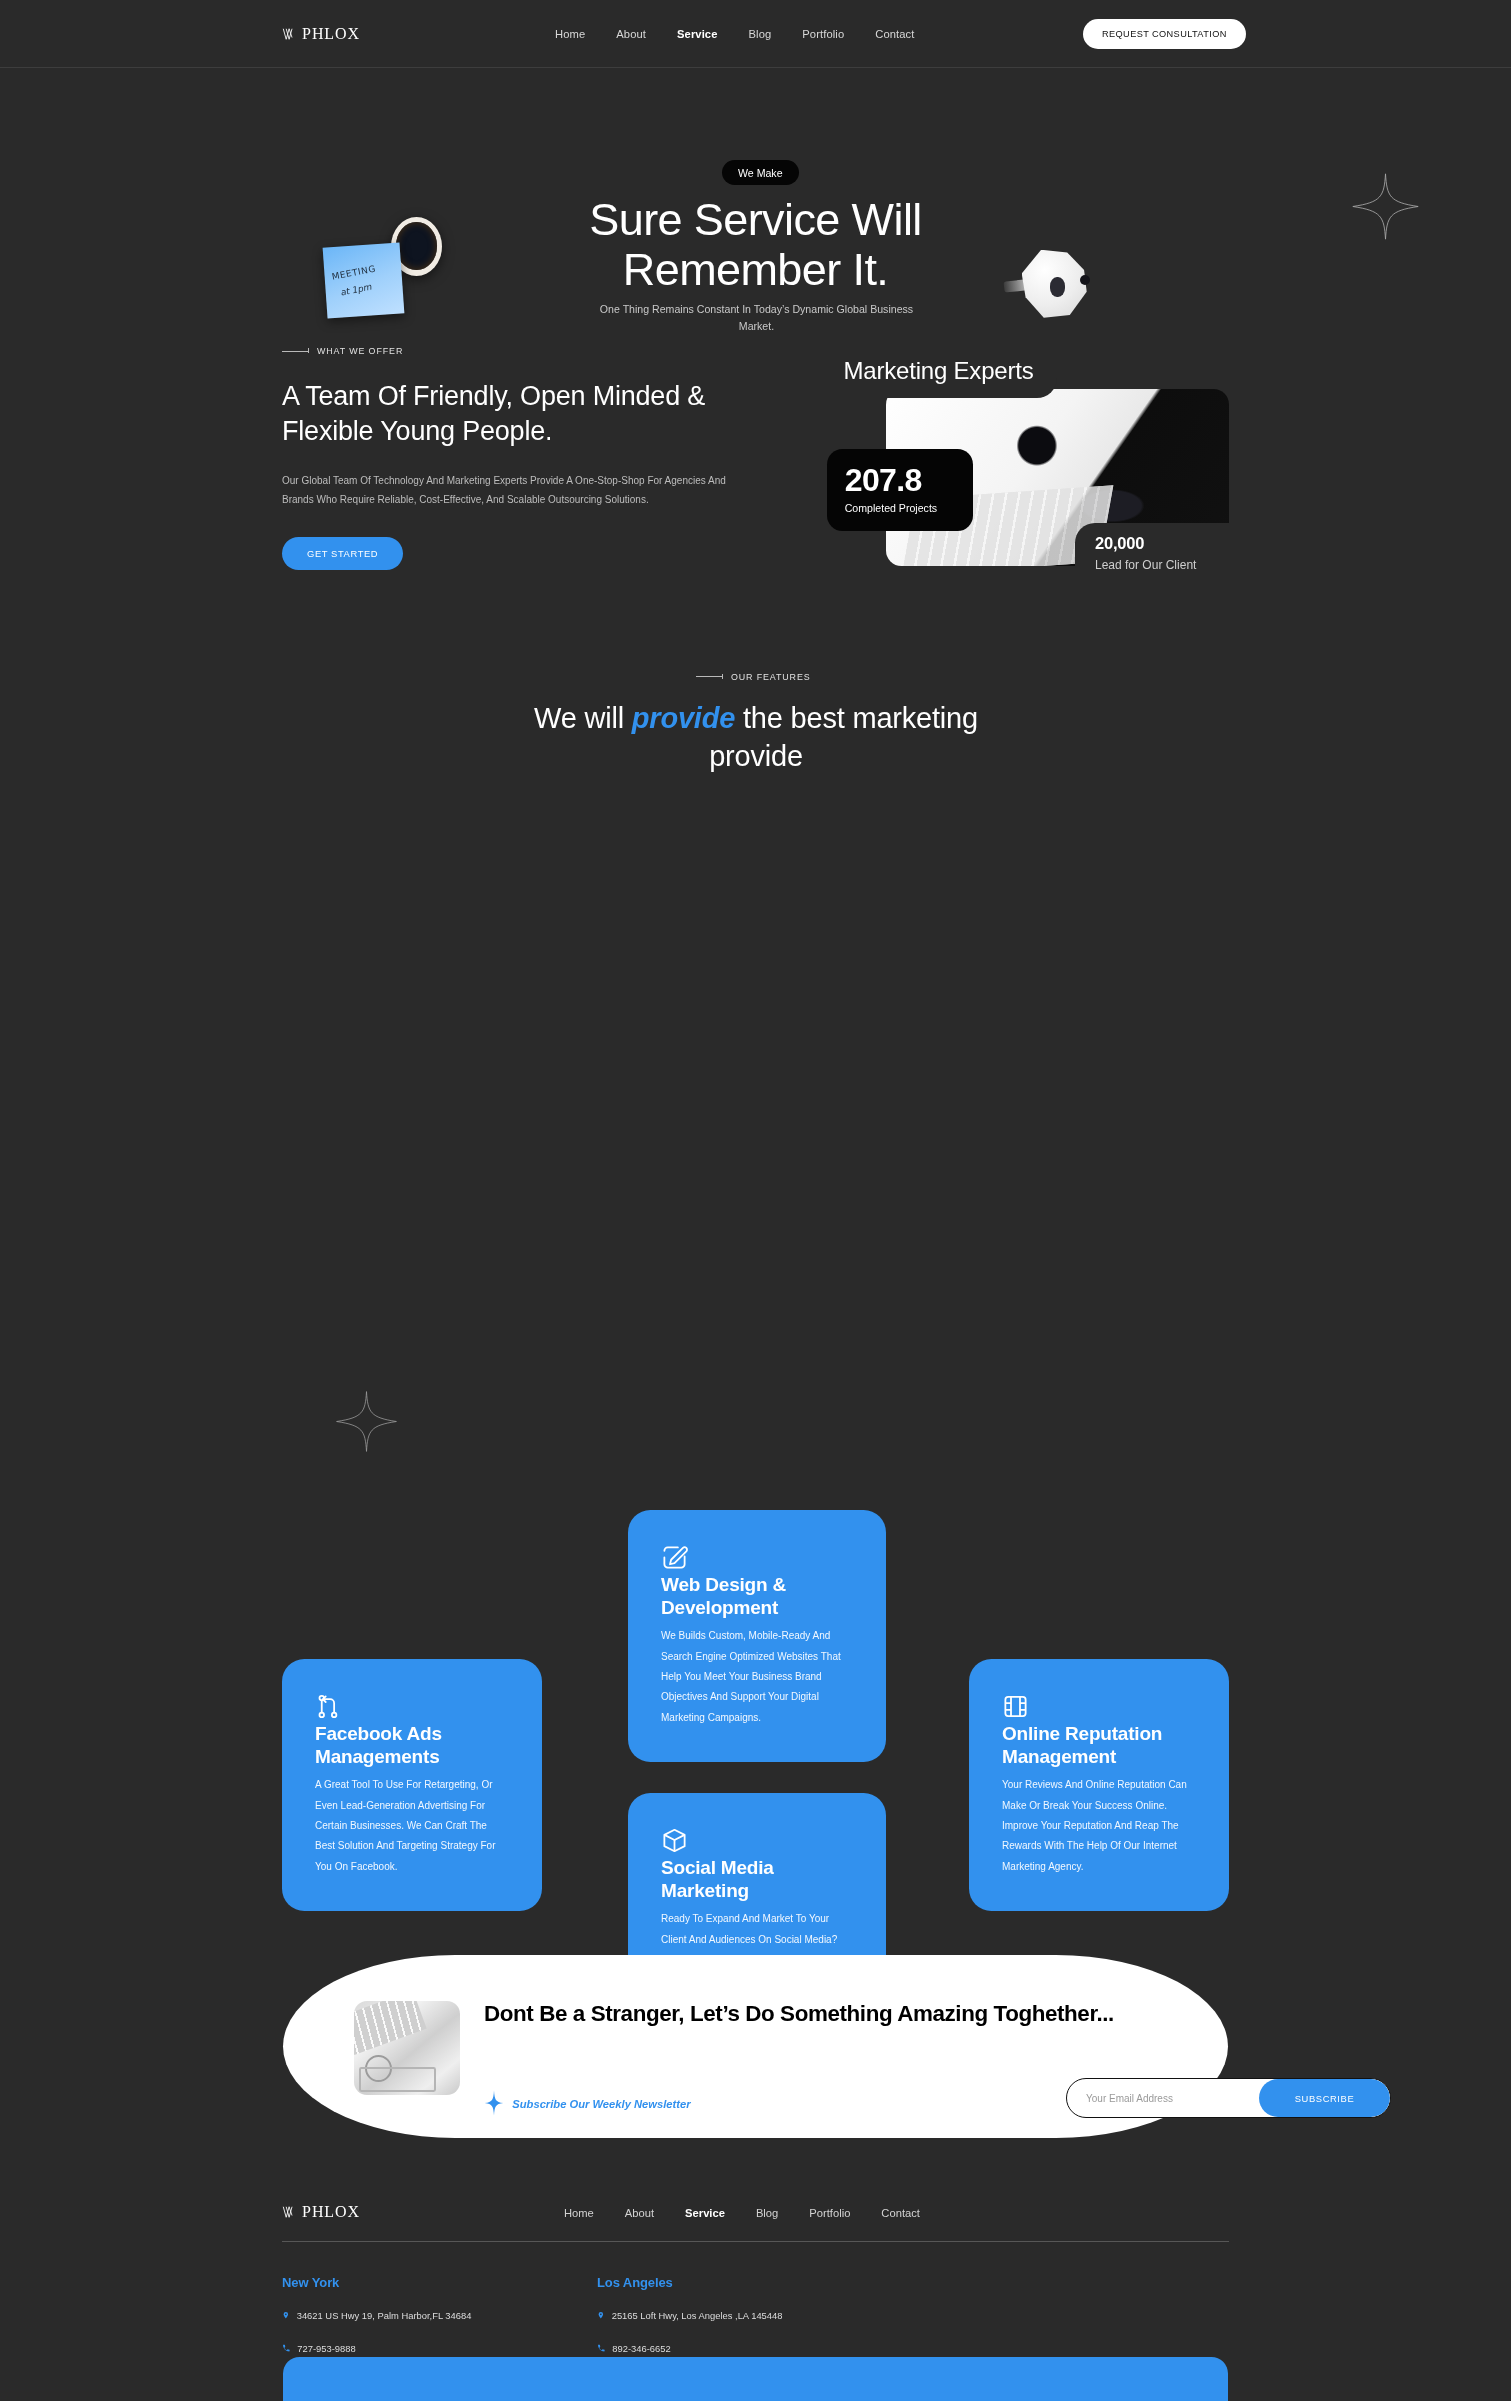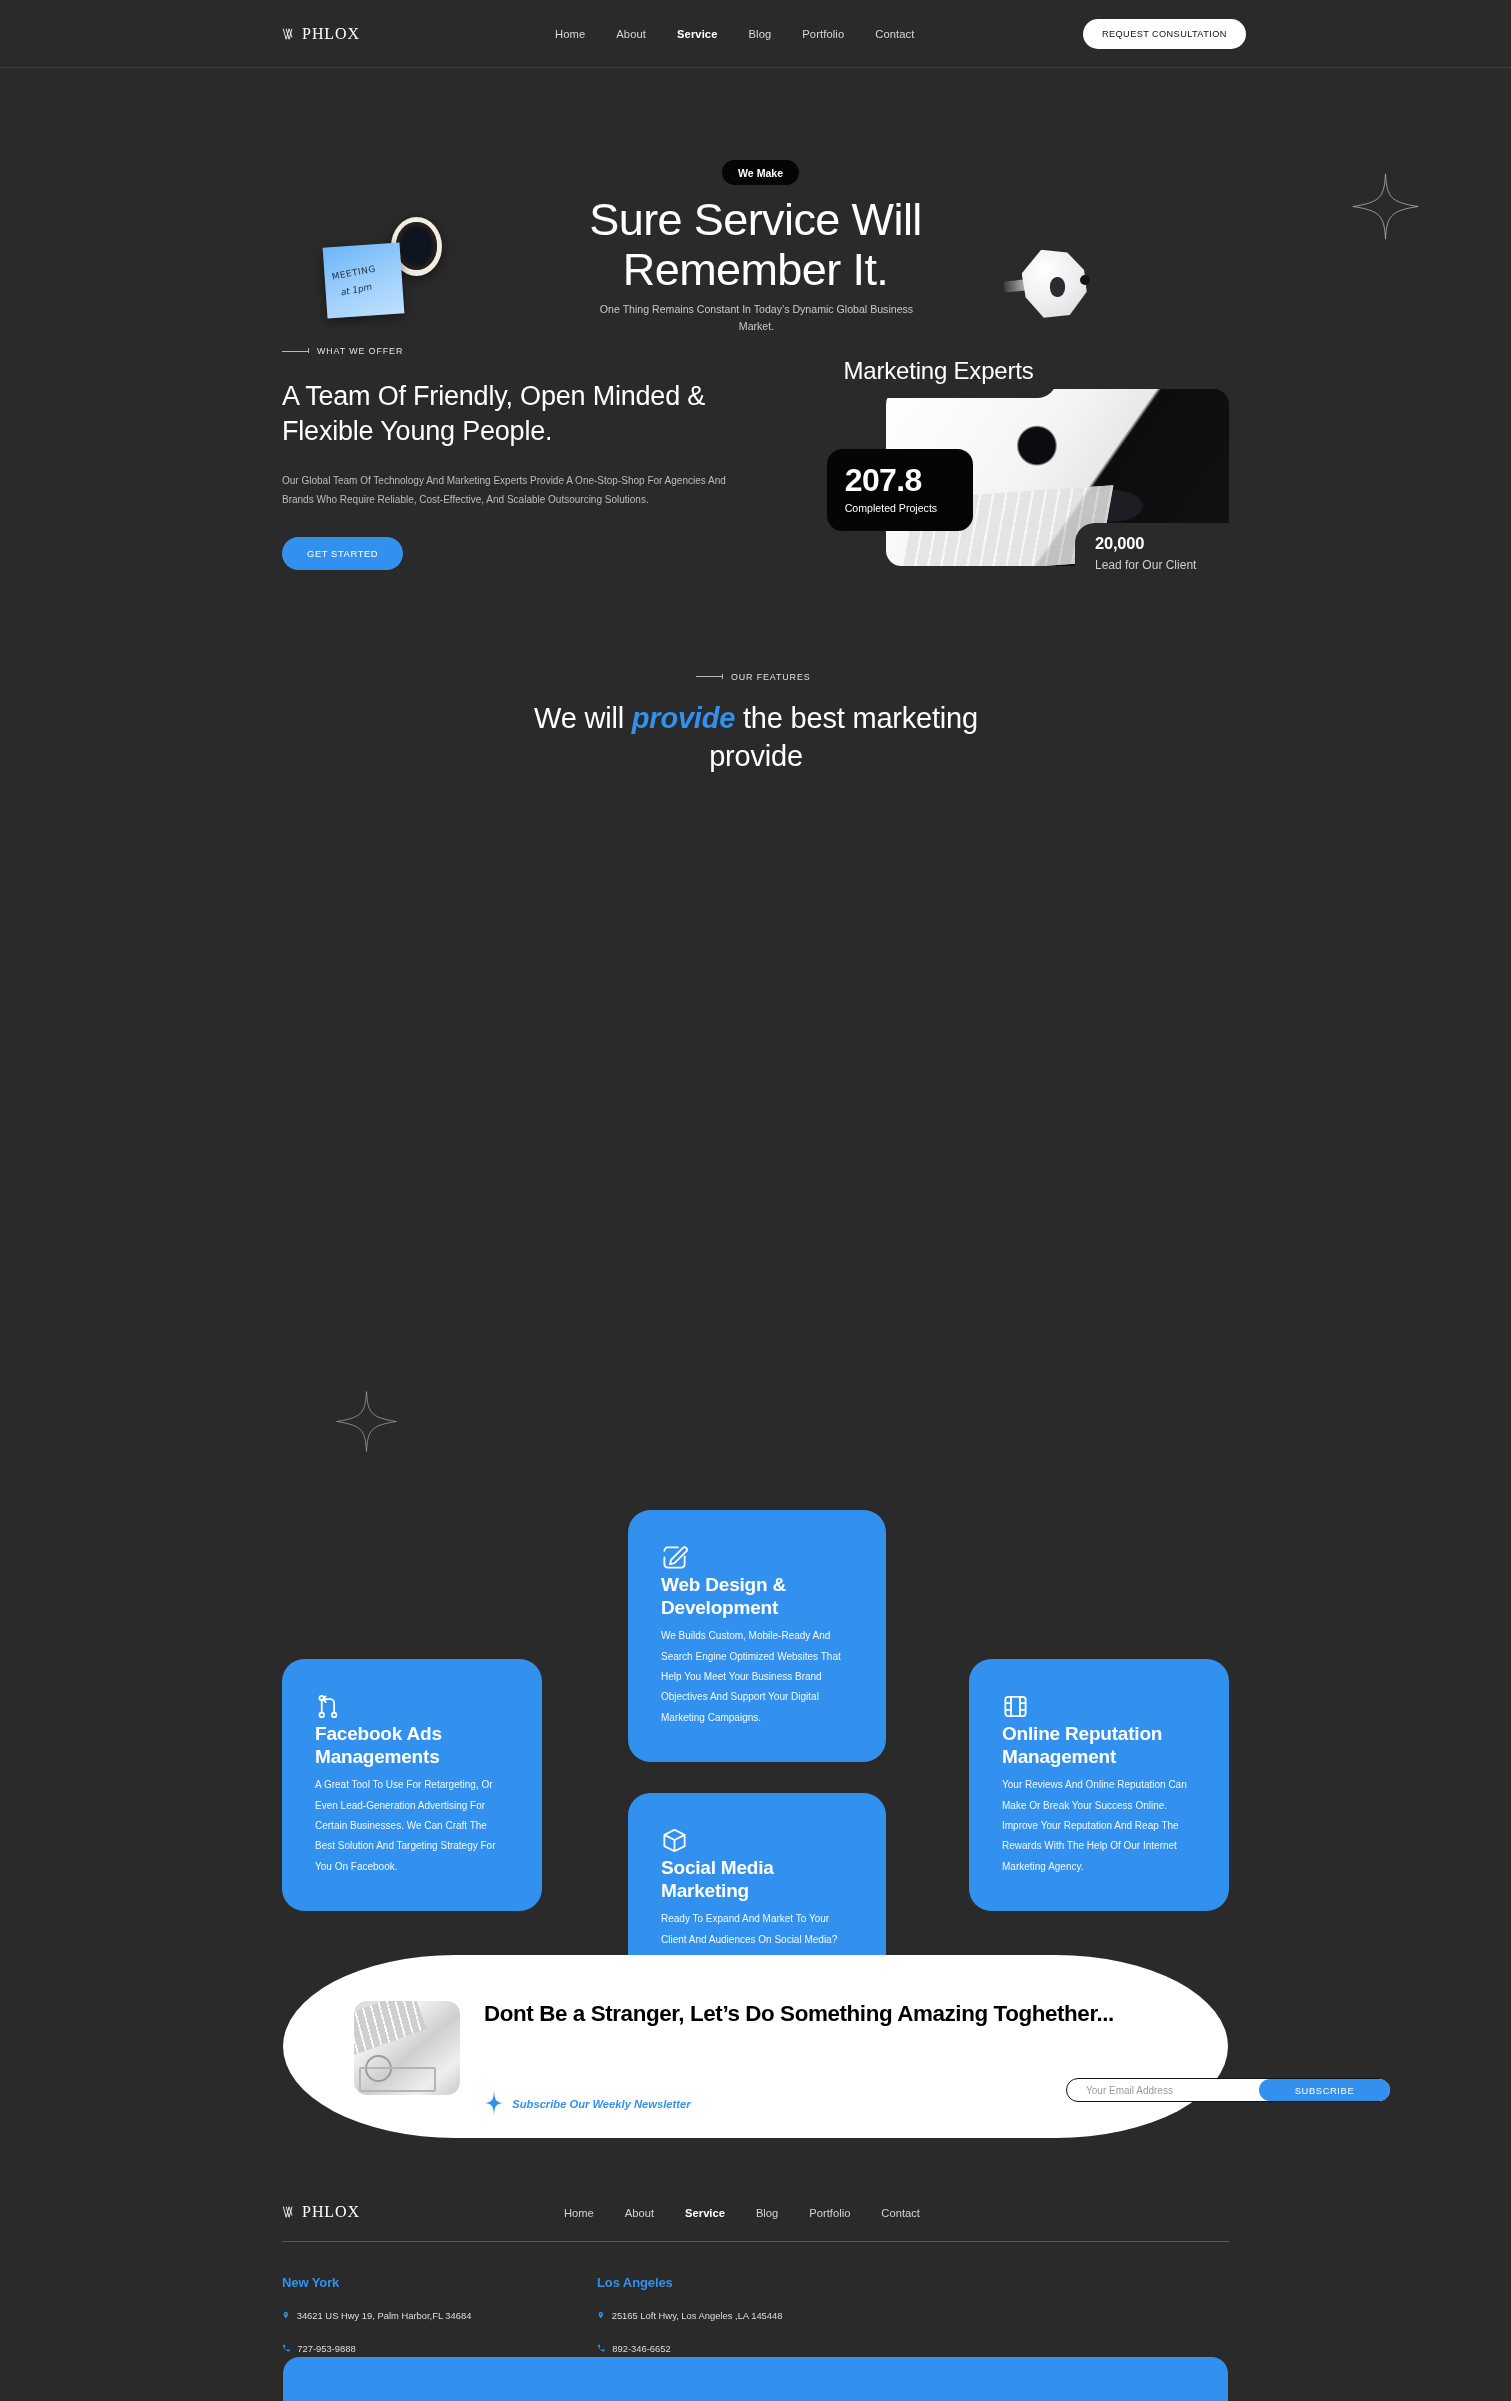--- a/index.html
+++ b/index.html
@@ -33,21 +33,21 @@
     font-size:9.2px; letter-spacing:0.4px; font-weight:500;
     cursor:pointer; white-space:nowrap;
   }
 
   
   .hero { position:relative; height:266px; }
   .badge {
     position:absolute; left:722px; top:92px;
     background:#050505; color:#fff;
     border-radius:17.7px; padding:6.5px 16px;
-    font-size:10.6px; font-weight:bold;
+    font-size:10.6px; font-weight:normal;
   }
   .hero-title {
     position:absolute; left:549px; top:127px; width:413px;
     text-align:center; font-size:45px; line-height:1.12;
     font-weight:400; letter-spacing:-0.6px; color:#fff;
   }
   .hero-sub {
     position:absolute; left:591px; top:233px; width:331px;
     text-align:center; font-size:10.6px; line-height:1.65; color:#c9c9c9;
   }
@@ -174,21 +174,21 @@
      background:repeating-linear-gradient(95deg,#cfcfcf 0 6.5px,#fafafa 6.5px 8.3px); transform:rotate(-20deg); }
   .news-thumb .clk { position:absolute; left:10.6px; top:54px; width:27px; height:27px; border-radius:50%; border:2.4px solid #9c9c9c; }
   .news-thumb .clip { position:absolute; left:4.7px; bottom:3.5px; width:77px; height:25px; border:2.4px solid #b5b5b5; border-radius:2.4px; }
   .news-title {
     position:absolute; left:201px; top:43px; width:679px;
     font-size:22.4px; line-height:1.42; font-weight:bold; color:#000; letter-spacing:-0.4px;
   }
   .news-sub { position:absolute; left:201px; top:135px; display:flex; align-items:center; gap:8.3px; }
   .news-sub .s-txt { color:#3291ee; font-size:11.2px; font-weight:bold; font-style:italic; }
   .news-form {
-    position:absolute; left:783px; top:123px; width:325px; height:24px;
+    position:absolute; left:783px; top:123px; width:325px; height:40px;
     background:#fff; border:1.2px solid #111; border-radius:23.6px; display:flex; overflow:hidden;
   }
   .news-form input {
     flex:1; border:none; outline:none; background:transparent;
     padding:0 19px; font-size:10px; color:#333; font-family:"Liberation Sans", sans-serif;
   }
   .news-form input::placeholder { color:#9a9a9a; }
   .news-form button {
     width:131px; border:none; background:#3291ee; color:#fff;
     font-size:9.4px; letter-spacing:0.6px; cursor:pointer; border-radius:23.6px;

